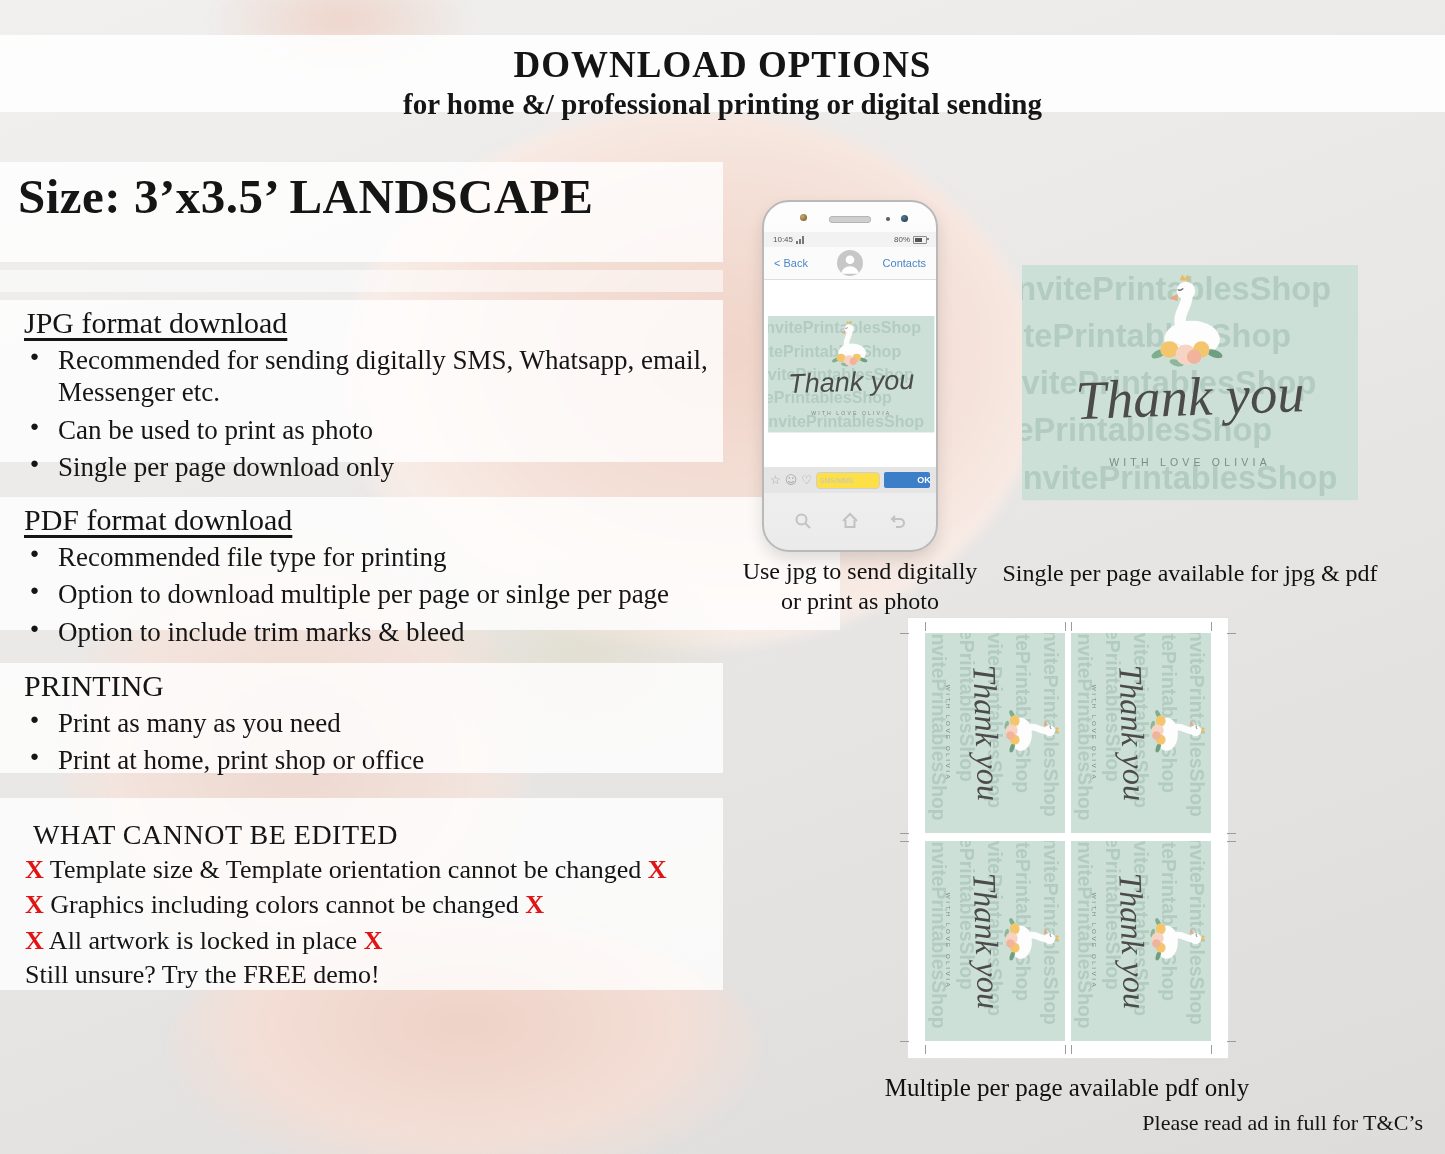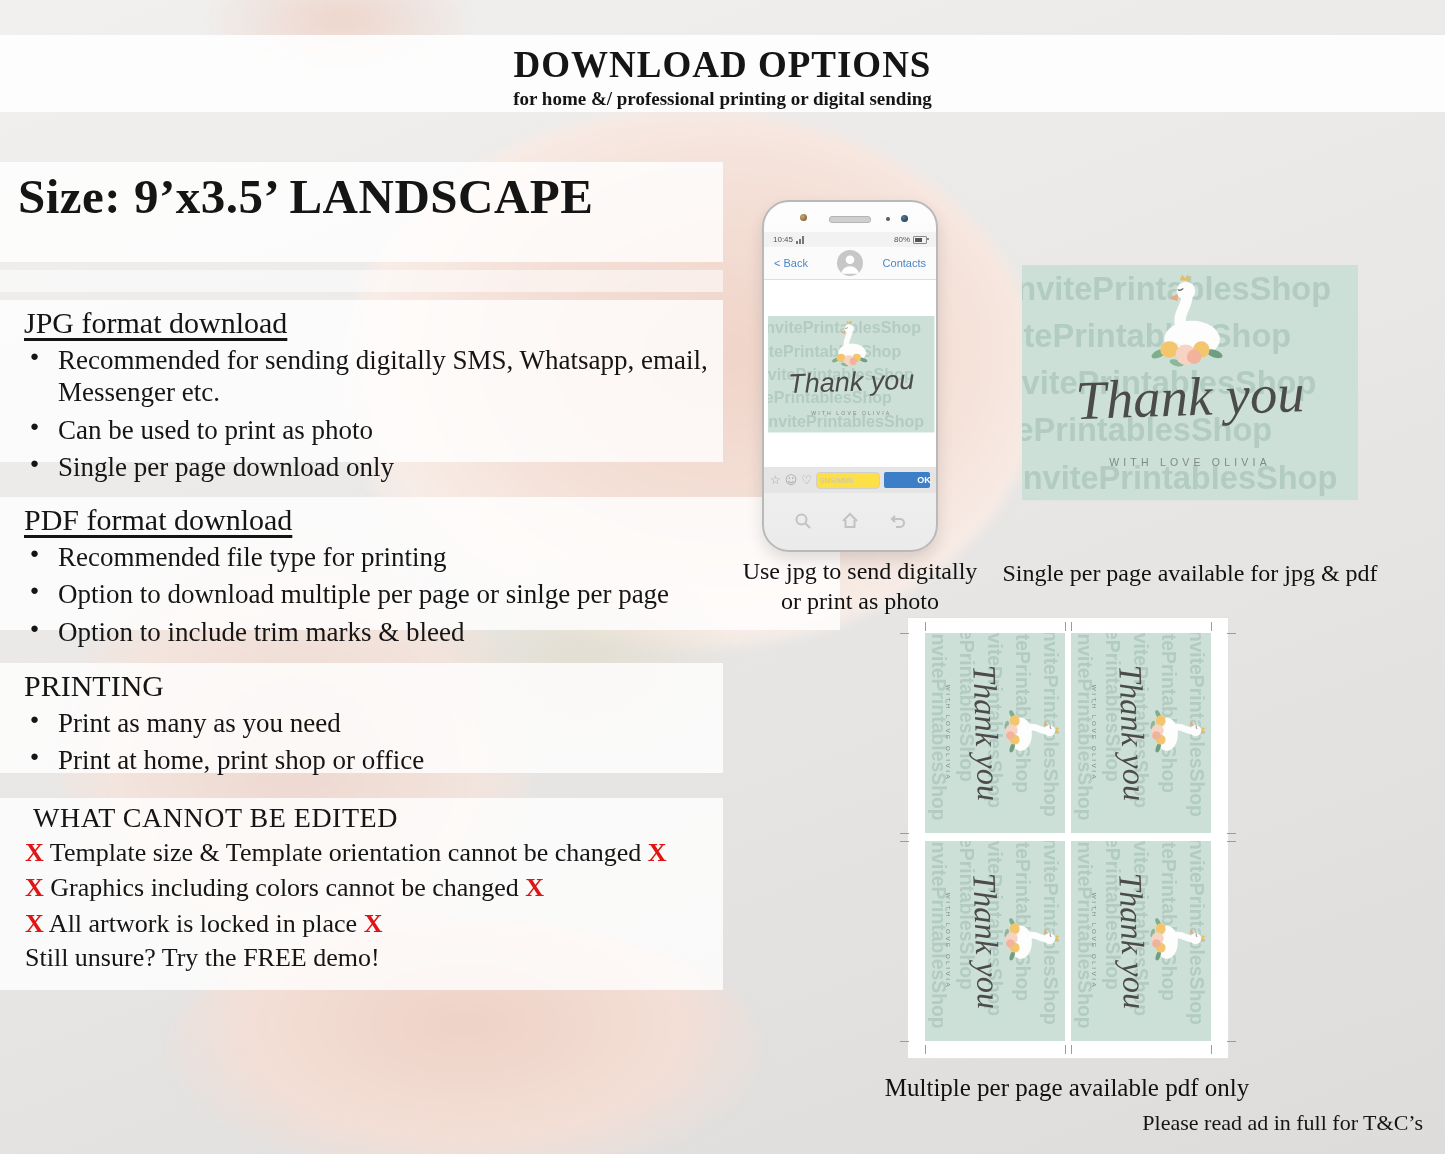--- a/index.html
+++ b/index.html
@@ -23,31 +23,31 @@
   .band-header{top:35px;height:77px;width:1445px;background:rgba(255,255,255,0.88);
                text-align:center;}
   .band-size{top:162px;height:100px;width:723px;}
   .band-thin{top:270px;height:22px;width:723px;background:rgba(255,255,255,0.55);}
   .band-jpg{top:300px;height:162px;width:723px;}
   .band-pdf{top:497px;height:133px;width:840px;}
   .band-print{top:663px;height:110px;width:723px;}
   .band-edit{top:798px;height:192px;width:723px;}
   
   .hdr-title{font-size:37px;font-weight:600;letter-spacing:1px;margin-top:8px;}
-  .hdr-sub{font-size:19px;font-weight:600;margin-top:2px;}
+  .hdr-sub{font-size:29px;font-weight:600;margin-top:2px;}
   .size-heading{font-size:49px;font-weight:600;margin:6px 0 0 18px;letter-spacing:0.5px;}
   .size-note{font-size:24px;margin:4px 0 0 26px;}
   .xmark{color:#e01414;font-weight:bold;}
   .sec{padding:6px 0 0 24px;box-sizing:border-box;}
   .sec-heading{font-size:30px;margin:0 0 4px 0;font-weight:normal;}
   .sec-heading.u{text-decoration:underline;text-underline-offset:5px;}
   ul.bullets{list-style:none;margin:2px 0 0 0;padding:0;font-size:27px;line-height:1.2;}
   ul.bullets li{position:relative;padding-left:34px;margin-bottom:5px;max-width:655px;}
   ul.bullets li::before{content:"●";position:absolute;left:6px;top:3px;font-size:15px;}
-  .edit-heading{font-size:28px;margin:4px 0 2px 33px;font-weight:normal;letter-spacing:0.5px;}
+  .edit-heading{font-size:28px;margin:21px 0 2px 33px;font-weight:normal;letter-spacing:0.5px;}
   .edit-line{font-size:26px;margin:1px 0 0 25px;line-height:1.32;}
   .edit-footer{font-size:26px;margin:2px 0 0 25px;}
   
   .caption{position:absolute;font-size:24px;color:#111;z-index:2;text-align:center;}
   .cap-phone{left:740px;top:556px;width:240px;line-height:1.25;}
   .cap-single{left:980px;top:560px;width:420px;}
   .cap-multi{left:857px;top:1074px;width:420px;font-size:25px;}
   .cap-terms{right:22px;top:1110px;width:330px;text-align:right;font-size:22px;position:absolute;z-index:2;}
   
   .card-slot{position:absolute;z-index:2;}
@@ -117,21 +117,21 @@
   <div class="bloom b2"></div>
   <div class="bloom b5"></div>
   <div class="bloom b3"></div>
 
   <div class="band band-header">
     <div class="hdr-title">DOWNLOAD OPTIONS</div>
     <div class="hdr-sub">for home &amp;/ professional printing or digital sending</div>
   </div>
 
   <div class="band band-size">
-    <div class="size-heading">Size: 9’x3.5’ LANDSCAPE</div>
+    <div class="size-heading">Size: 3’x3.5’ LANDSCAPE</div>
   </div>
   <div class="band band-thin"></div>
 
   <div class="band band-jpg sec">
     <h2 class="sec-heading u">JPG format download</h2>
     <ul class="bullets">
       <li>Recommended for sending digitally SMS, Whatsapp, email, Messenger etc.</li>
       <li>Can be used to print as photo</li>
       <li>Single per page download only</li>
     </ul>

